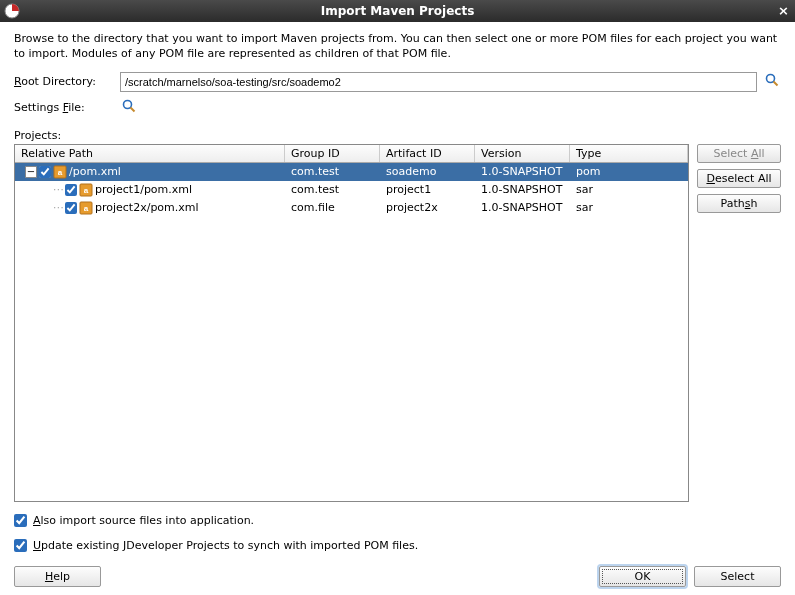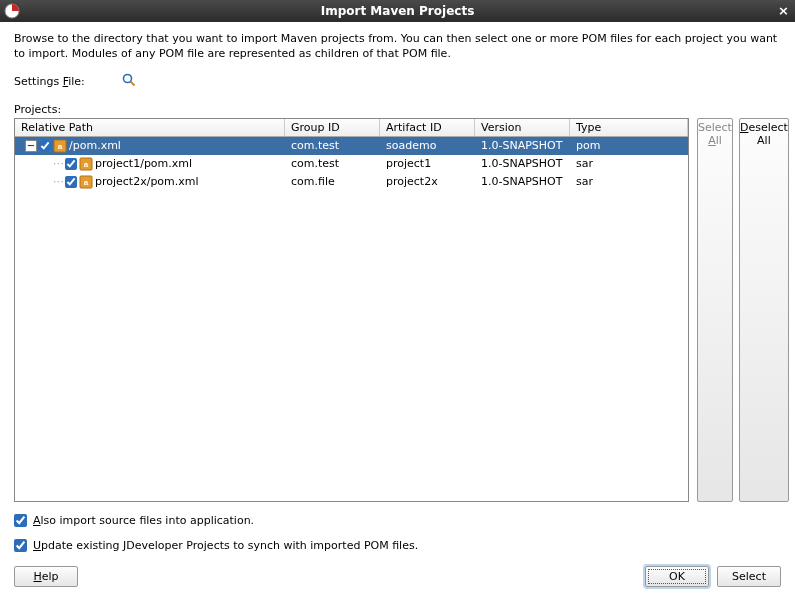--- a/index.html
+++ b/index.html
@@ -72,37 +72,37 @@
 .c-aid  { flex: 0 0 95px; }
 .c-ver  { flex: 0 0 95px; }
 .c-type { flex: 1 1 60px; }
 .tbody { flex:1; overflow:auto;}
 .tr { display:flex; }
 .tr.sel { background:#3b6ea5; color:#fff;}
 .path-cell { display:flex; align-items:center; gap:2px;}
 .twisty { width:12px; height:12px; display:inline-flex; align-items:center; justify-content:center; border:1px solid #888; background:#fff; color:#000; font-size:10px; line-height:1; border-radius:1px;}
 .spacer { display:inline-block;}
 .file-icon svg { width:14px; height:14px; vertical-align:middle;}
-.side-col { width:84px; display:flex; flex-direction:row; gap:6px; padding-top:0;}
+.side-col { width:84px; display:flex; flex-direction:column; gap:6px; padding-top:0;}
 .side-btn, .bot-btn {
   background: linear-gradient(#fdfdfd,#e6e6e6);
   border:1px solid #999;
   border-radius:2px;
   font-size:11px;
   padding:2px 0;
   text-align:center;
   cursor:pointer;
   color:#000;
 }
 .side-btn.disabled { color:#888; cursor:default;}
 .check-row { display:flex; align-items:center; gap:6px; margin-top:12px;}
 .check-row input[type=checkbox]{ accent-color:#2a6dbb; width:13px; height:13px;}
 .bottom-bar { display:flex; align-items:center; margin-top:14px; gap:8px;}
 .bottom-bar .spacer-flex{flex:1;}
-.bot-btn { width:64px; padding:3px 4px;}
+.bot-btn { width:87px; padding:3px 4px;}
 .bot-btn.primary { outline:1px dotted #555; outline-offset:-4px; box-shadow:0 0 0 2px #bcd4ee;}
 u.acc { text-decoration: underline; }
 input[type=checkbox].tree-cb{ width:12px; height:12px; accent-color:#2a6dbb;}
 </style>
 </head>
 <body>
 
 <div class="titlebar">
   <span class="icon app-icon">
     <svg viewBox="0 0 16 16">
@@ -110,20 +110,30 @@
         <path d="M8 1 A7 7 0 0 1 15 8 L8 8 Z" fill="#c62828"></path>
       </svg>
   </span>
   <span>Import Maven Projects</span>
   <span class="close">×</span>
 </div>
 
 <div class="content">
   <div class="intro">Browse to the directory that you want to import Maven projects from. You can then select one or more POM files for each project you want to import. Modules of any POM file are represented as children of that POM file.</div>
 
+  <div class="form-row">
+    <label><span></span><u class="acc">R</u><span>oot Directory:</span></label>
+    <input type="text" value="/scratch/marnelso/soa-testing/src/soademo2" style="">
+    <span class="mag">
+      <svg width="16" height="16" viewBox="0 0 16 16">
+          <circle cx="6.5" cy="6.5" r="4" fill="none" stroke="#2a6dbb" stroke-width="1.6"></circle>
+          <line x1="9.5" y1="9.5" x2="13.5" y2="13.5" stroke="#c68a2e" stroke-width="2"></line>
+        </svg>
+    </span>
+  </div>
 
   <div class="form-row">
     <label><span>Settings </span><u class="acc">F</u><span>ile:</span></label>
     <span class="mag">
       <svg width="16" height="16" viewBox="0 0 16 16">
           <circle cx="6.5" cy="6.5" r="4" fill="none" stroke="#2a6dbb" stroke-width="1.6"></circle>
           <line x1="9.5" y1="9.5" x2="13.5" y2="13.5" stroke="#c68a2e" stroke-width="2"></line>
         </svg>
     </span>
   </div>

